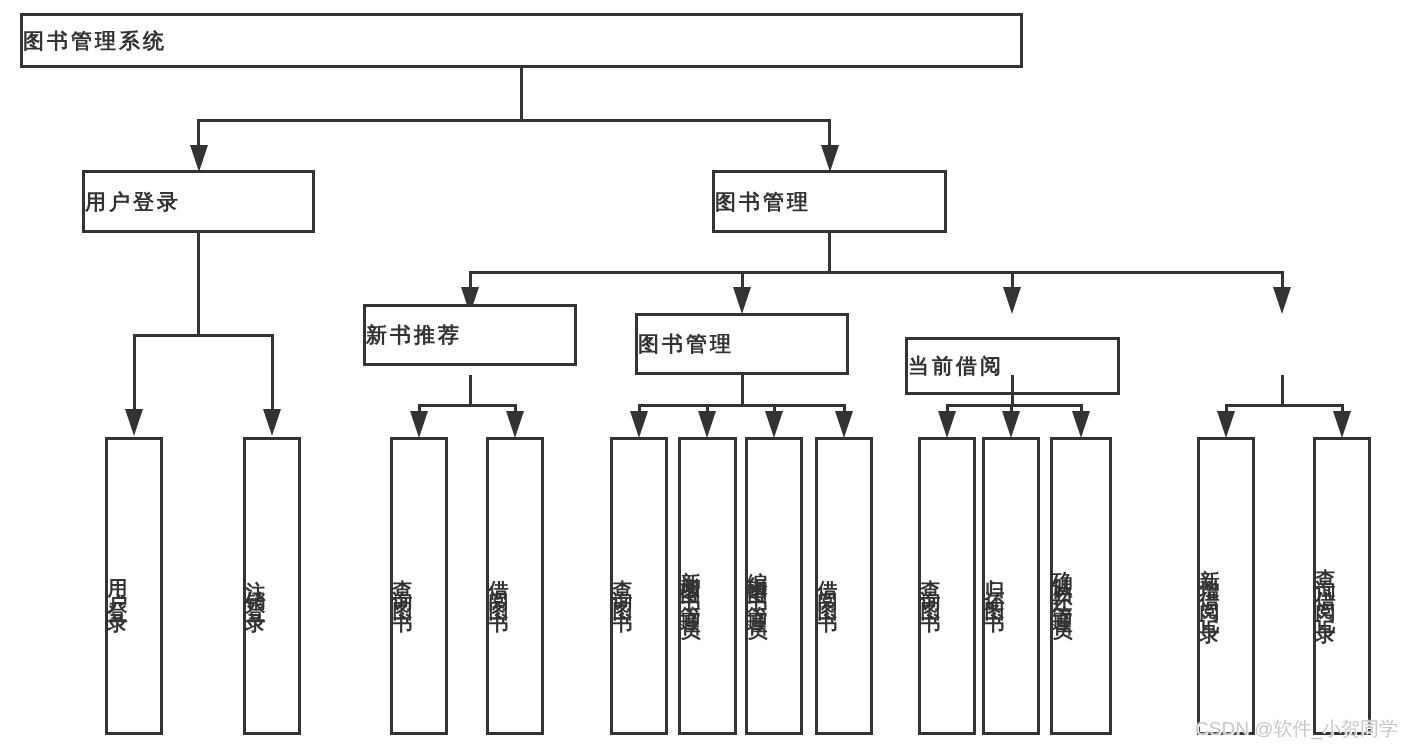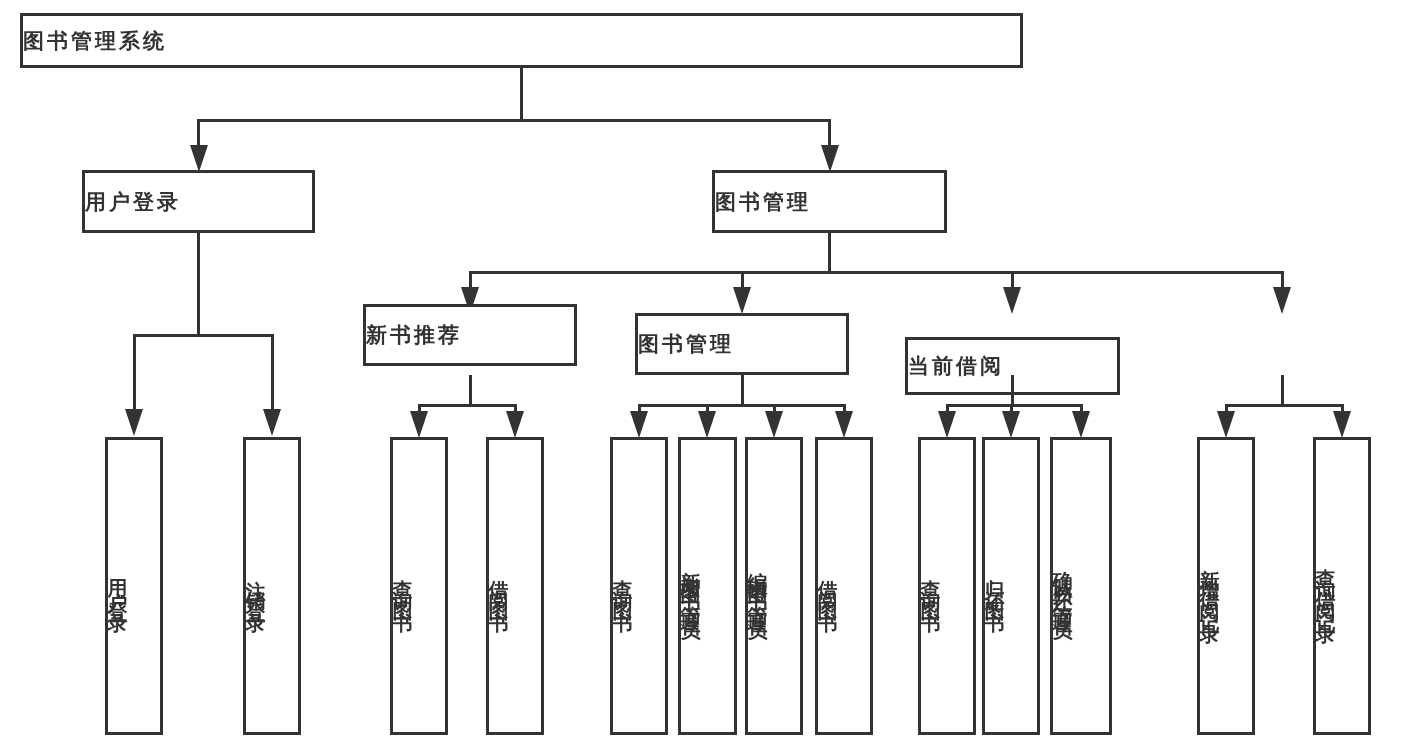--- a/index.html
+++ b/index.html
@@ -176,14 +176,15 @@
     <span class="vlabel" style="letter-spacing:7px;">确认归还（管理员）</span>
   </div>
 
   <div class="box" style="left:1197px; top:437px; width:58px; height:298px;">
     <span class="vlabel">新增借阅记录</span>
   </div>
   <div class="box" style="left:1313px; top:437px; width:58px; height:298px;">
     <span class="vlabel">查询借阅记录</span>
   </div>
 
+  <div class="watermark">CSDN @软件_小贺同学</div>
 
 </div>
 
 </body></html>

